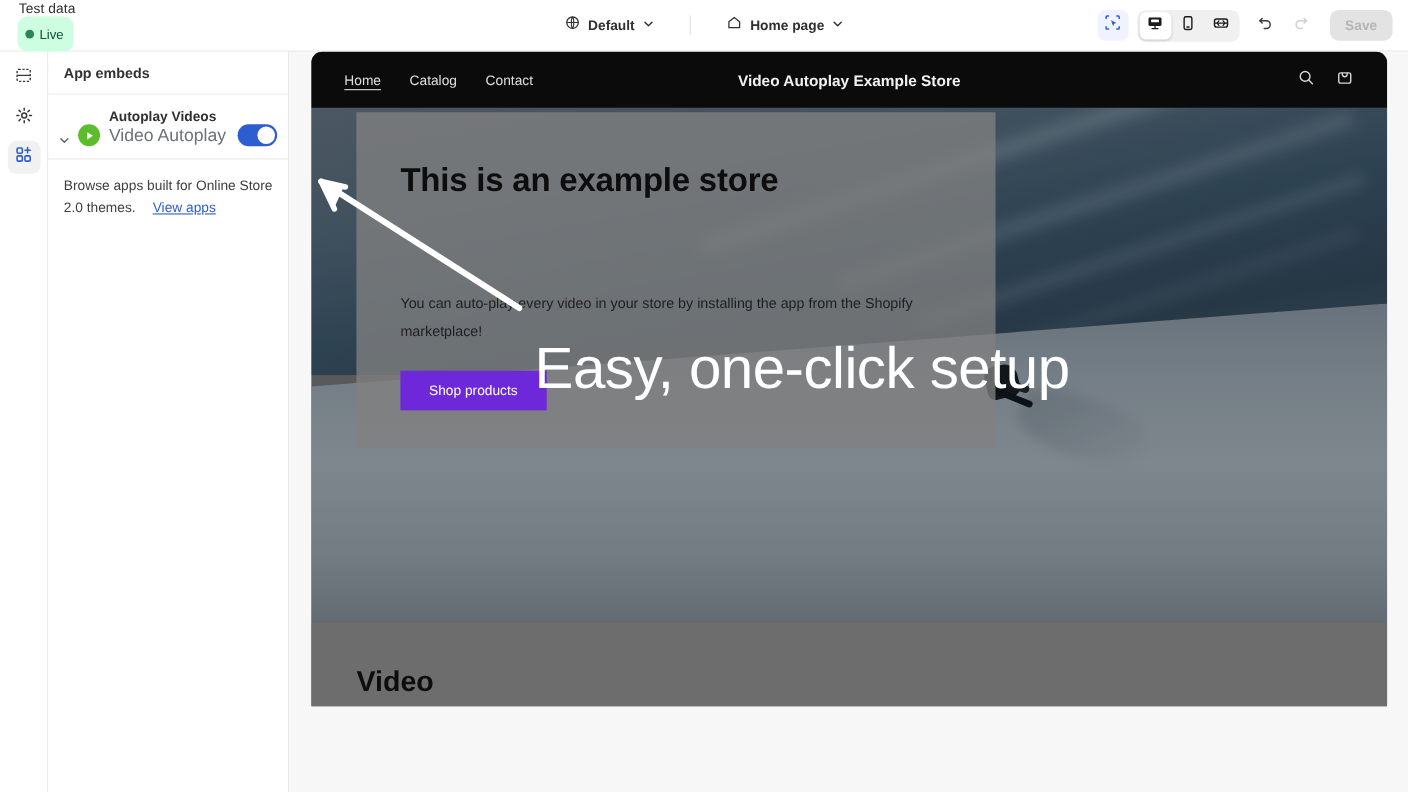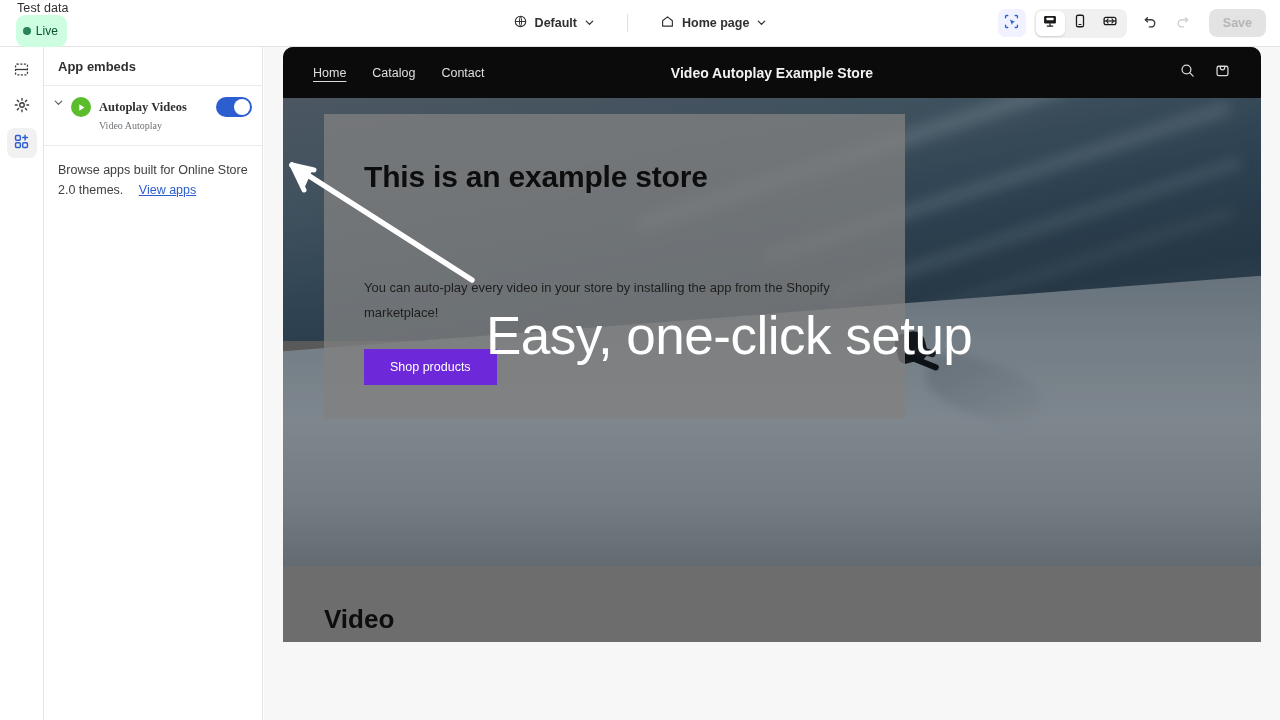--- a/index.html
+++ b/index.html
@@ -132,35 +132,34 @@
   }
   .search-input {
     border: none; outline: none; background: transparent;
     font-size: 12.5px; color: #303030; flex: 1;
     font-family: "Liberation Sans", sans-serif;
   }
   .search-input::placeholder { color: #8a8a8a; }
 
   .embed-list { border-bottom: 1px solid #ebebeb; padding: 4px 0; }
   .embed-row {
-    display: flex; align-items: flex-start;
+    display: flex; align-items: flex-end;
     padding: 7px 10px 7px 8px; gap: 6px;
     cursor: pointer;
-    font-family: Liberation Serif, serif;
   }
   .chev { width: 13px; display: flex; align-items: center; justify-content: center; color: #5c5f62; }
   .app-icon {
     width: 20px; height: 20px; border-radius: 50%;
     background: #5bbd2c;
     display: flex; align-items: center; justify-content: center;
     flex: 0 0 20px;
   }
   .embed-texts { flex: 1; min-width: 0; margin-left: 2px; }
   .embed-title { font-size: 12.5px; font-weight: 600; color: #303030; line-height: 16px; }
-  .embed-sub { font-size: 10px; color: #6d7175; line-height: 16px; }
+  .embed-sub { font-size: 16px; color: #6d7175; line-height: 16px; }
   .toggle {
     width: 36px; height: 20px; border-radius: 10px;
     background: #2c5ecf; position: relative; cursor: pointer; flex: 0 0 36px;
   }
   .toggle .knob {
     position: absolute; top: 2px; left: 18px;
     width: 16px; height: 16px; border-radius: 50%;
     background: #ffffff;
   }
 
@@ -254,21 +253,21 @@
     position: absolute; left: 30px; top: 30px;
     width: 120px; height: 54px;
     background: linear-gradient(120deg, rgba(120,132,142,.75), rgba(150,161,170,0));
     transform: rotate(20deg);
     filter: blur(5px);
     border-radius: 40%;
   }
   .hero-overlay-dim { position: absolute; inset: 0; background: rgba(0,0,0,.18); }
 
   .hero-card {
-    position: absolute; left: 41px; top: 16px;
+    position: absolute; left: 41px; top: 4px;
     width: 581px; height: 305px;
     background: rgba(128,128,128,.78);
     padding: 45px 40px;
   }
   .hero-h1 {
     font-size: 30px; font-weight: 700; color: #0d0d0d;
     line-height: 36px; letter-spacing: -.2px;
   }
   .hero-p {
     margin-top: 80px;

